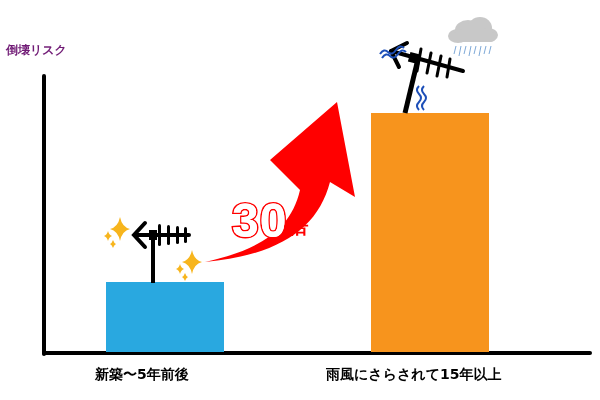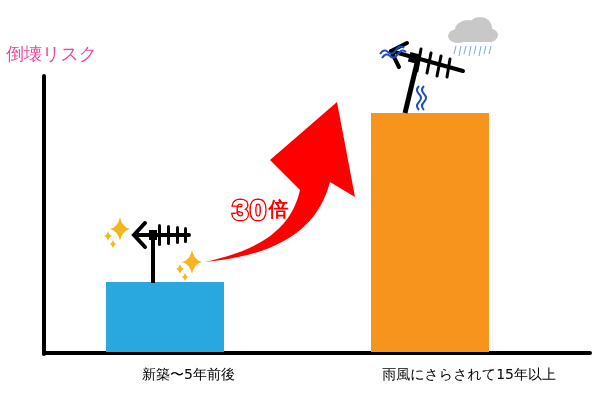--- a/index.html
+++ b/index.html
@@ -1,25 +1,25 @@
 <!DOCTYPE html>
 <html><head>
 <meta charset="utf-8">
 <style>
   html, body { margin: 0; padding: 0; background: #ffffff; }
   body { width: 600px; height: 400px; position: relative; overflow: hidden;
          font-family: "DejaVu Sans", "Liberation Sans", sans-serif; }
   .abs { position: absolute; }
-  .ylabel { left: 6px; top: 42px; font-size: 18px; font-weight: normal; color: #ec4899; white-space: nowrap; }
+  .ylabel { left: 6px; top: 42px; font-size: 12px; font-weight: bold; color: #701a75; white-space: nowrap; }
   .yaxis { left: 42px; top: 74px; width: 4px; height: 282px; background: #000; border-radius: 2px; }
   .xaxis { left: 42px; top: 351px; width: 550px; height: 4px; background: #000; border-radius: 2px; }
   .bar { position: absolute; }
-  .xlab { top: 366px; font-size: 14px; font-weight: normal; color: #000; white-space: nowrap; text-align: right; }
+  .xlab { top: 366px; font-size: 14px; font-weight: bold; color: #000; white-space: nowrap; text-align: left; }
   .mult { left: 232px; top: 193px; white-space: nowrap; color: #ff0000; font-weight: bold; }
-  .mult .num { font-size: 30px; font-family: "Liberation Sans", sans-serif;
+  .mult .num { font-size: 48px; font-family: "Liberation Sans", sans-serif;
                -webkit-text-stroke: 2px #ff0000; color: #ff0000;
                text-shadow: 0 0 0 #fff; letter-spacing: 1px; }
   .mult .unit { font-size: 20px; vertical-align: 4px; margin-left: 1px; }
   svg { position: absolute; overflow: visible; }
 </style>
 </head>
 <body>
 
 <div class="abs ylabel">倒壊リスク</div>
 

